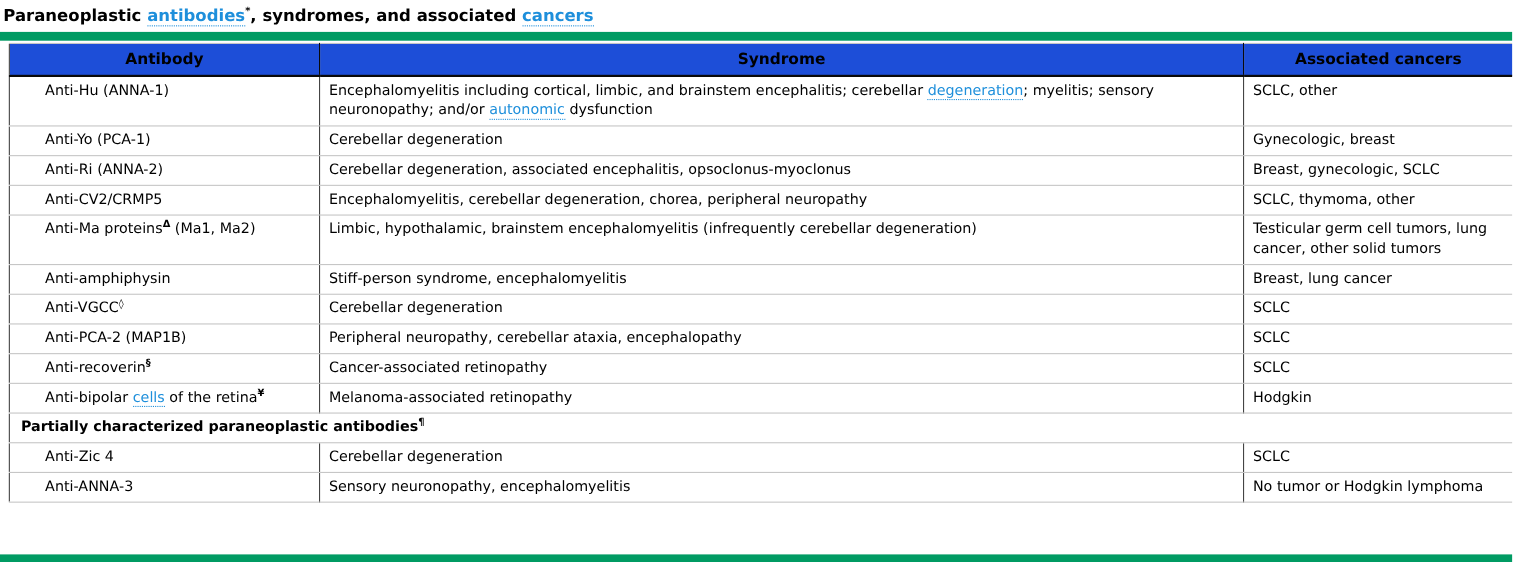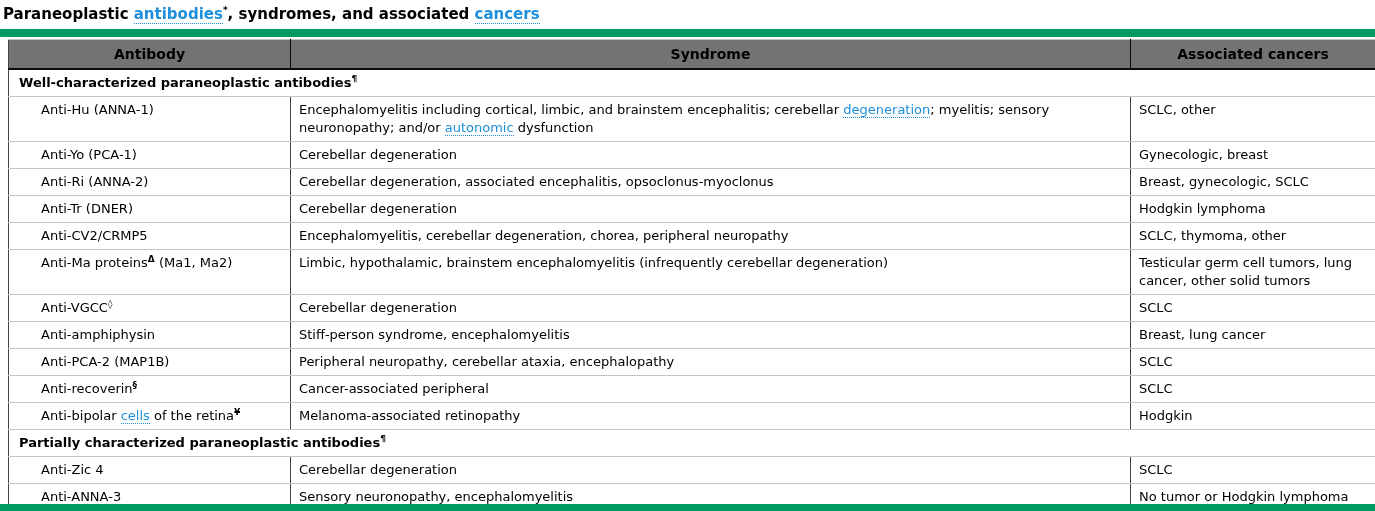--- a/index.html
+++ b/index.html
@@ -38,21 +38,21 @@
     table-layout: fixed;
     width: 1367px;
     margin-left: 8px;
     margin-top: 2px;
     border-left: 1px solid #444444;
   }
   .col-antibody { width: 282px; }
   .col-syndrome { width: 840px; }
   .col-cancers  { width: auto; }
   thead th {
-    background: #737373;
+    background: #1d4ed8;
     font-size: 14px;
     font-weight: bold;
     color: #000000;
     text-align: center;
     padding: 6px 4px;
     border-top: 1px solid #c6c6c6;
     border-bottom: 2px solid #0a0a0a;
     border-right: 1px solid #0a0a0a;
   }
   thead th:last-child { border-right: none; }
@@ -100,71 +100,63 @@
       <col class="col-cancers">
     </colgroup>
     <thead>
       <tr>
         <th>Antibody</th>
         <th>Syndrome</th>
         <th>Associated cancers</th>
       </tr>
     </thead>
     <tbody id="tbody">
-        <tr class="section-row">
-          <td colspan="3"><span>Well-characterized paraneoplastic antibodies</span><sup>¶</sup></td>
-        </tr>
         <tr>
           <td class="antibody"><span>Anti-Hu (ANNA-1)</span></td>
           <td class="syndrome"><span>Encephalomyelitis including cortical, limbic, and brainstem encephalitis; cerebellar </span><a class="link" href="#">degeneration</a><span>; myelitis; sensory neuronopathy; and/or </span><a class="link" href="#">autonomic</a><span> dysfunction</span></td>
           <td class="cancers"><span>SCLC, other</span></td>
         </tr>
         <tr>
           <td class="antibody"><span>Anti-Yo (PCA-1)</span></td>
           <td class="syndrome"><span>Cerebellar degeneration</span></td>
           <td class="cancers"><span>Gynecologic, breast</span></td>
         </tr>
         <tr>
           <td class="antibody"><span>Anti-Ri (ANNA-2)</span></td>
           <td class="syndrome"><span>Cerebellar degeneration, associated encephalitis, opsoclonus-myoclonus</span></td>
           <td class="cancers"><span>Breast, gynecologic, SCLC</span></td>
         </tr>
         <tr>
-          <td class="antibody"><span>Anti-Tr (DNER)</span></td>
-          <td class="syndrome"><span>Cerebellar degeneration</span></td>
-          <td class="cancers"><span>Hodgkin lymphoma</span></td>
-        </tr>
-        <tr>
           <td class="antibody"><span>Anti-CV2/CRMP5</span></td>
           <td class="syndrome"><span>Encephalomyelitis, cerebellar degeneration, chorea, peripheral neuropathy</span></td>
           <td class="cancers"><span>SCLC, thymoma, other</span></td>
         </tr>
         <tr>
           <td class="antibody"><span>Anti-Ma proteins</span><sup>Δ</sup><span> (Ma1, Ma2)</span></td>
           <td class="syndrome"><span>Limbic, hypothalamic, brainstem encephalomyelitis (infrequently cerebellar degeneration)</span></td>
           <td class="cancers"><span>Testicular germ cell tumors, lung cancer, other solid tumors</span></td>
         </tr>
         <tr>
+          <td class="antibody"><span>Anti-amphiphysin</span></td>
+          <td class="syndrome"><span>Stiff-person syndrome, encephalomyelitis</span></td>
+          <td class="cancers"><span>Breast, lung cancer</span></td>
+        </tr>
+        <tr>
           <td class="antibody"><span>Anti-VGCC</span><sup>◊</sup></td>
           <td class="syndrome"><span>Cerebellar degeneration</span></td>
           <td class="cancers"><span>SCLC</span></td>
-        </tr>
-        <tr>
-          <td class="antibody"><span>Anti-amphiphysin</span></td>
-          <td class="syndrome"><span>Stiff-person syndrome, encephalomyelitis</span></td>
-          <td class="cancers"><span>Breast, lung cancer</span></td>
         </tr>
         <tr>
           <td class="antibody"><span>Anti-PCA-2 (MAP1B)</span></td>
           <td class="syndrome"><span>Peripheral neuropathy, cerebellar ataxia, encephalopathy</span></td>
           <td class="cancers"><span>SCLC</span></td>
         </tr>
         <tr>
           <td class="antibody"><span>Anti-recoverin</span><sup>§</sup></td>
-          <td class="syndrome"><span>Cancer-associated peripheral</span></td>
+          <td class="syndrome"><span>Cancer-associated retinopathy</span></td>
           <td class="cancers"><span>SCLC</span></td>
         </tr>
         <tr>
           <td class="antibody"><span>Anti-bipolar </span><a class="link" href="#">cells</a><span> of the retina</span><sup>¥</sup></td>
           <td class="syndrome"><span>Melanoma-associated retinopathy</span></td>
           <td class="cancers"><span>Hodgkin</span></td>
         </tr>
         <tr class="section-row">
           <td colspan="3"><span>Partially characterized paraneoplastic antibodies</span><sup>¶</sup></td>
         </tr>

